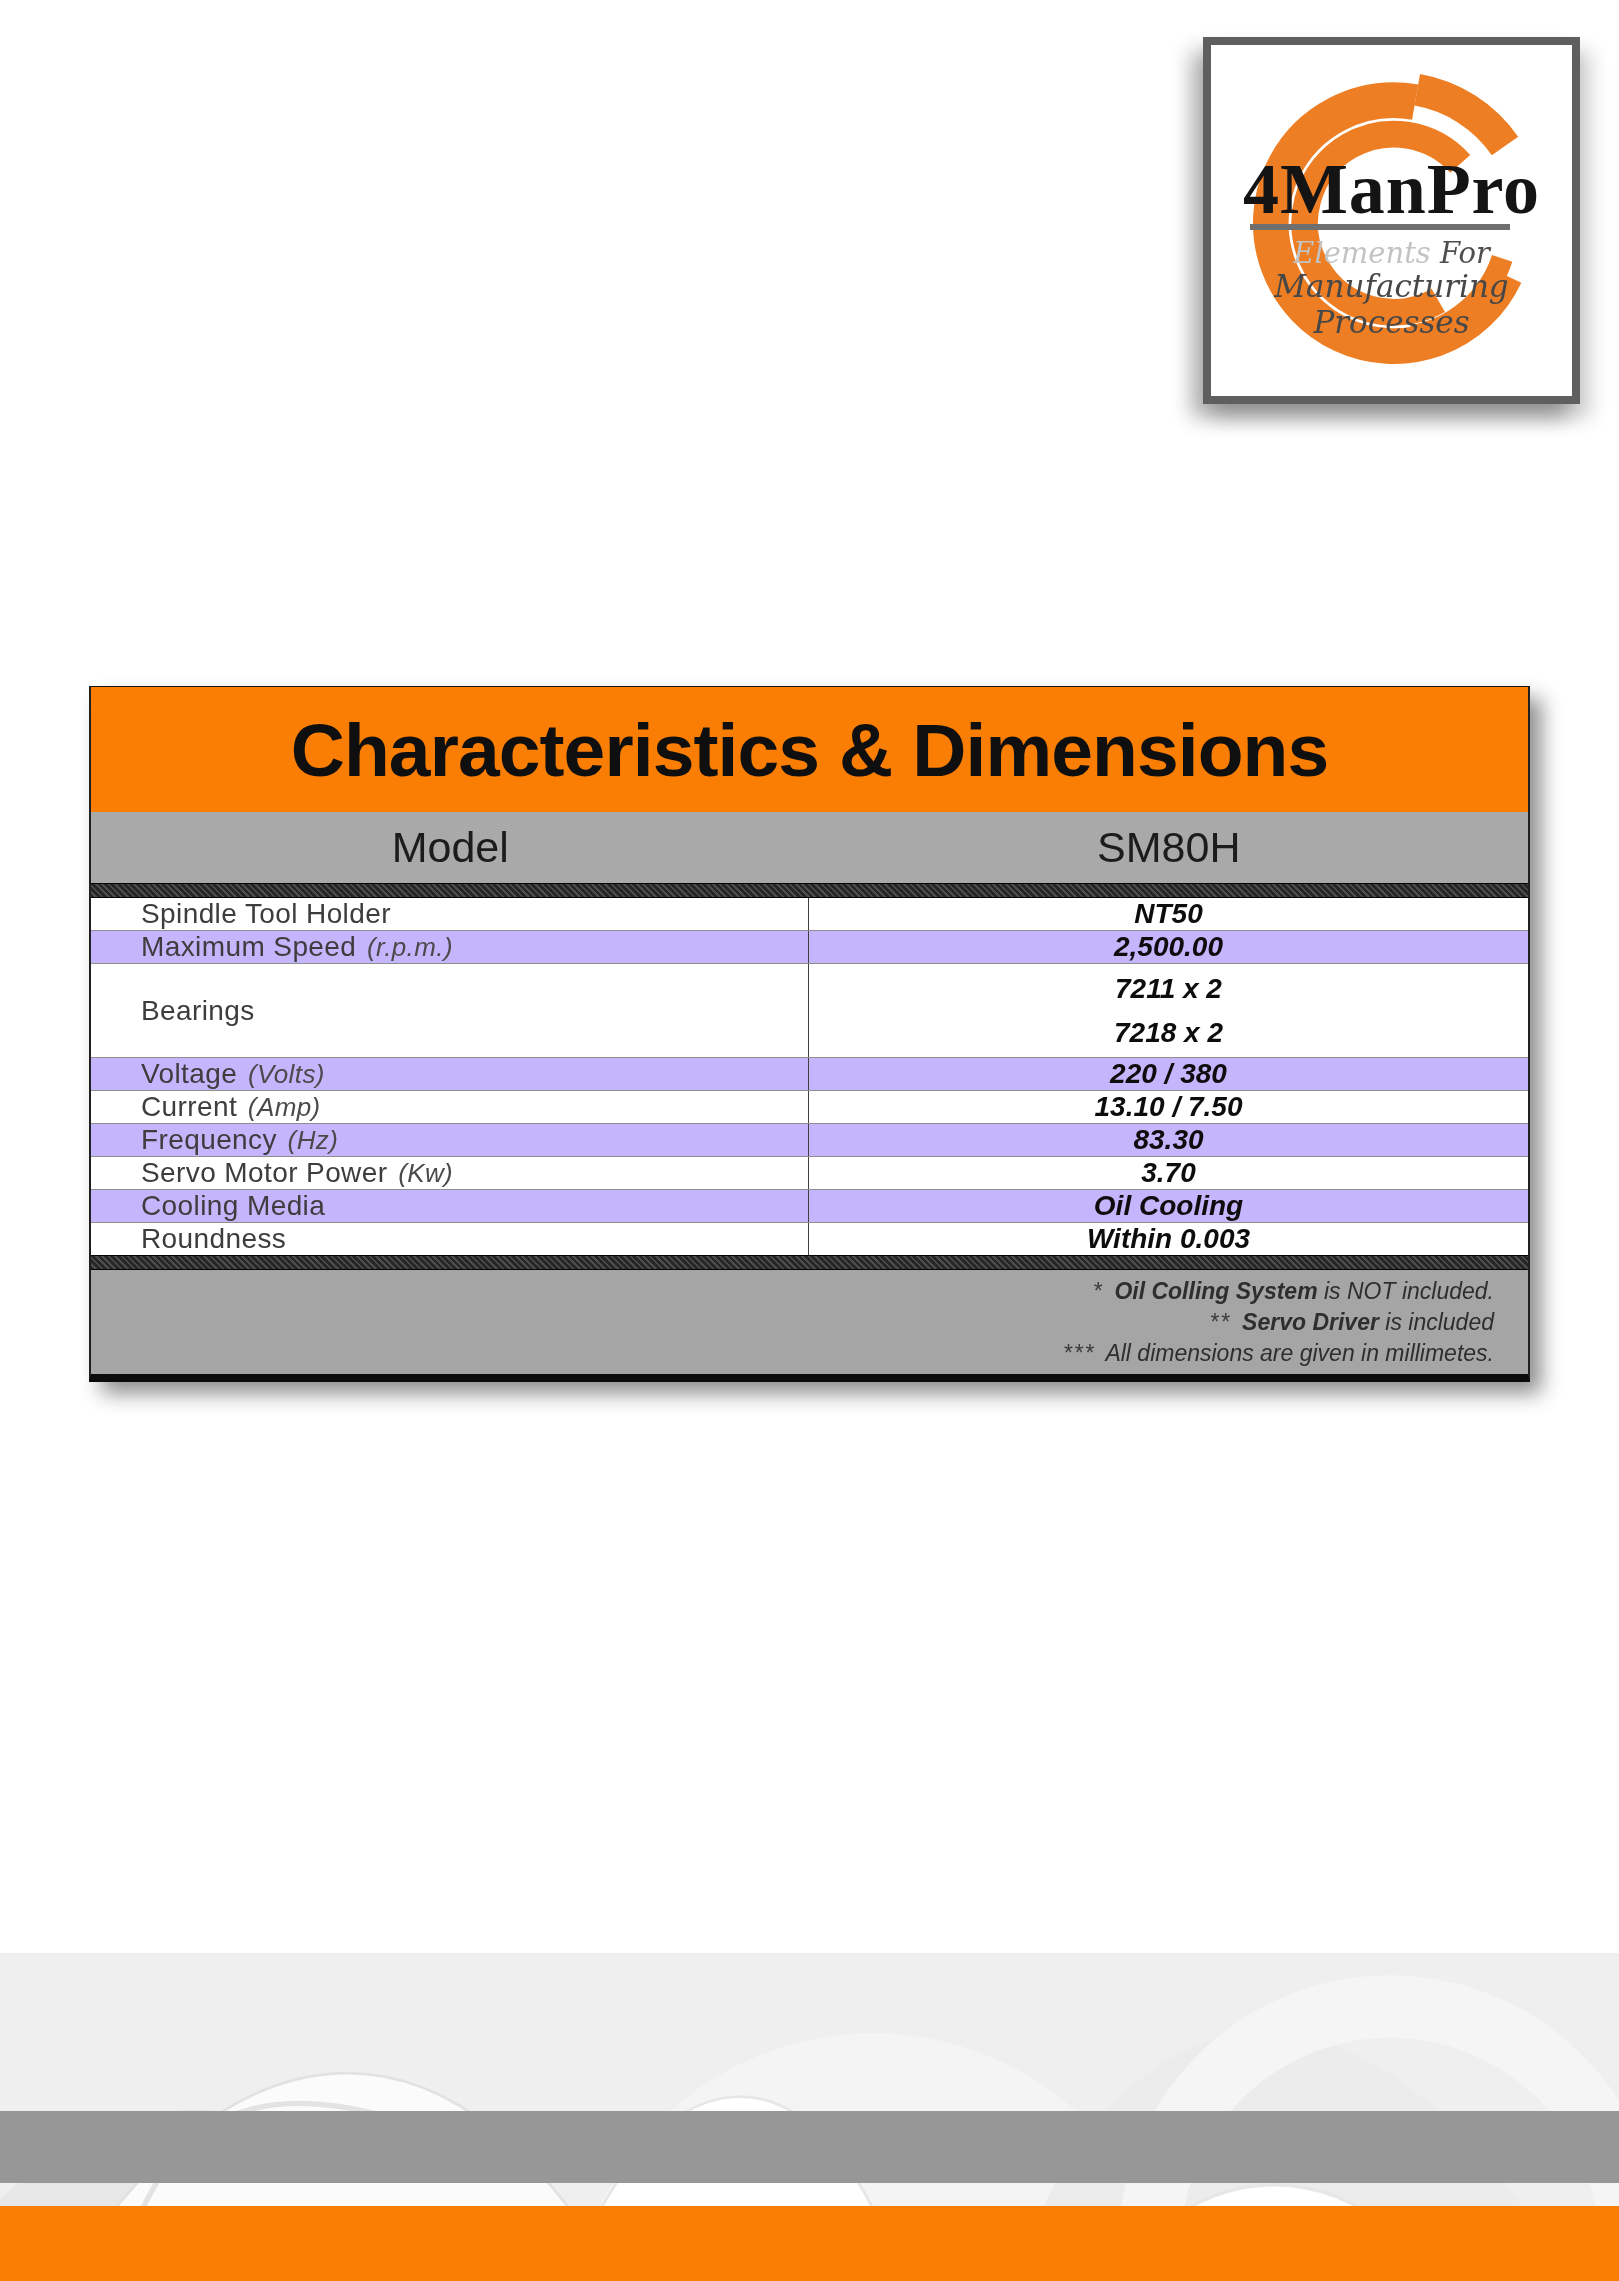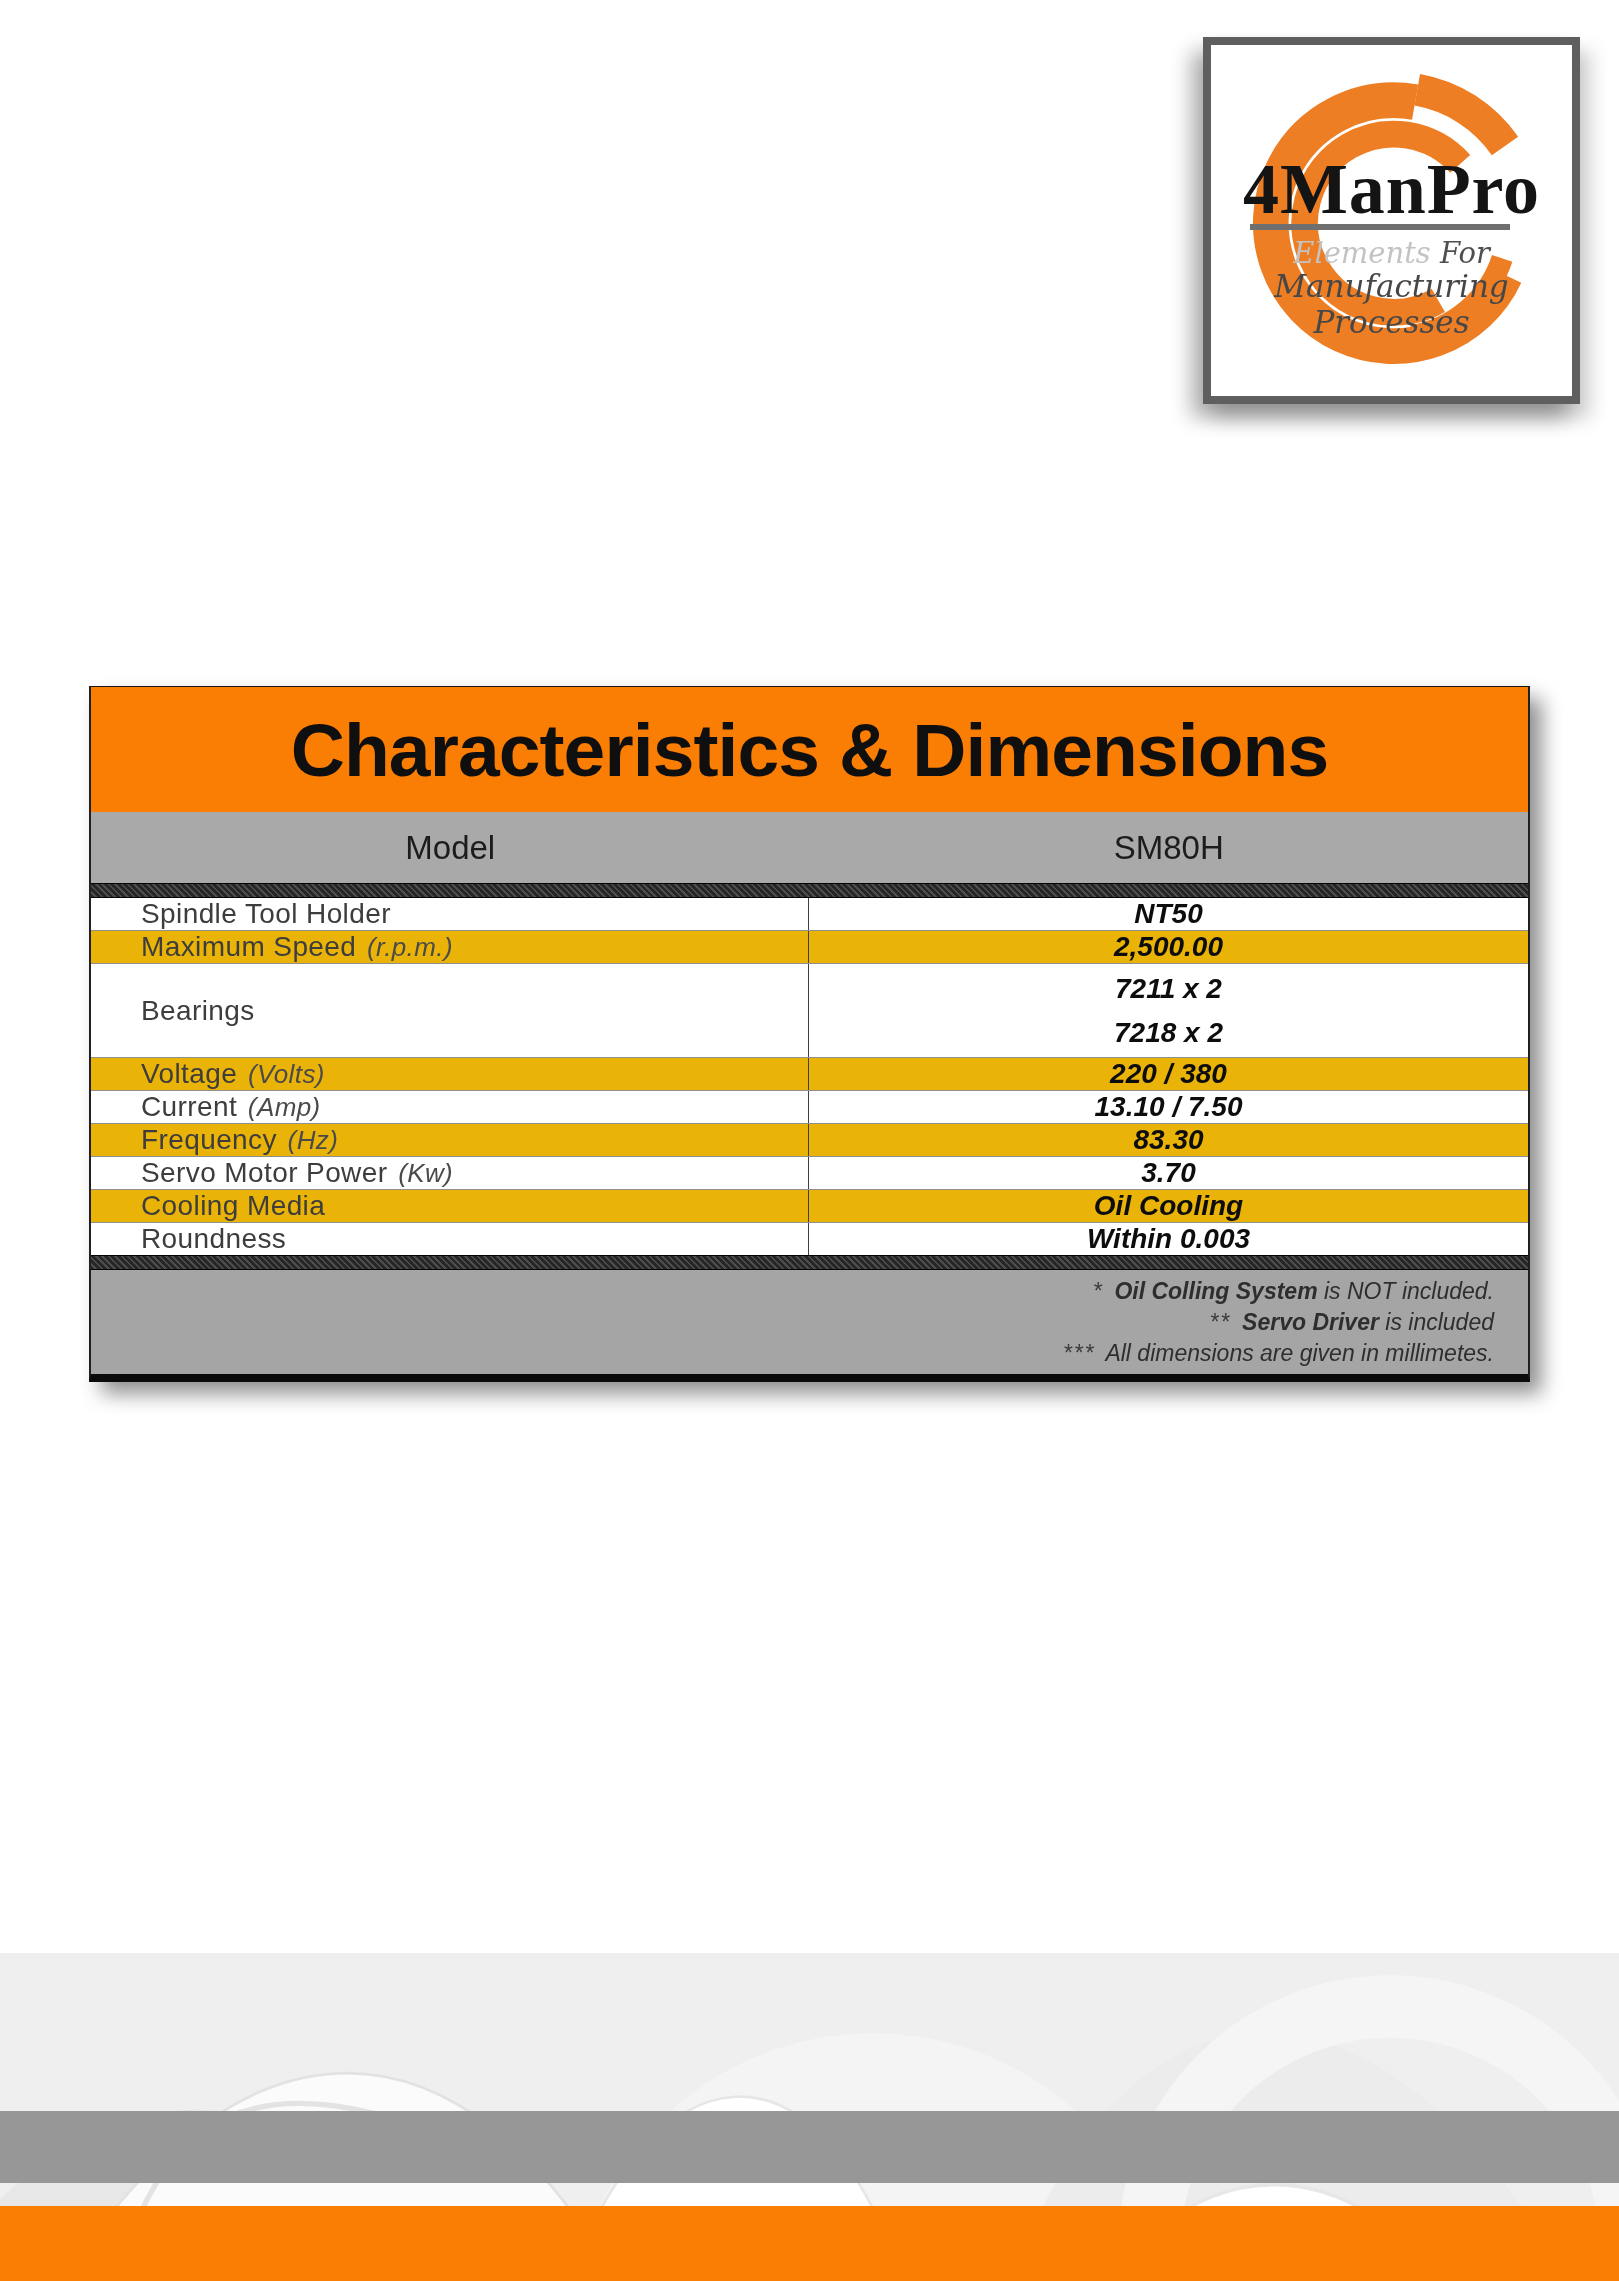--- a/index.html
+++ b/index.html
@@ -49,31 +49,31 @@
   .title-bar{
     height:125px;background:#FB7E04;
     display:flex;align-items:center;justify-content:center;
   }
   .title-bar .t{
     font-size:75px;font-weight:800;color:#0f0f0f;letter-spacing:-0.9px;
   }
   .model-row{height:71px;background:#A9A9A9;display:flex;}
   .model-cell{
     width:50%;display:flex;align-items:center;justify-content:center;
-    font-size:33px;color:#1c1c1c;
+    font-size:43px;color:#1c1c1c;
   }
   .hatch{
     height:15px;box-sizing:border-box;
     border-top:1.8px solid #050505;border-bottom:1.8px solid #050505;
     background:repeating-linear-gradient(45deg,#262626 0 2.7px,#4d4d4d 2.7px 4.5px);
   }
   .rows{background:#fff;}
   .row{display:flex;height:32px;}
   .row.tall{height:93px;}
-  .row.gray{background:#eab308;}
+  .row.gray{background:#c4b5fd;}
   .row.white{background:#ffffff;}
   .row + .row{border-top:1.8px solid #8f8f8f;}
   .cell{display:flex;align-items:center;box-sizing:border-box;}
   .cell.lab{
     width:718px;padding-left:50px;border-right:1.8px solid #3f3f3f;
     font-size:28px;color:#3d3d3d;letter-spacing:0.4px;
   }
   .cell.lab .unit{font-style:italic;margin-left:10.7px;color:#4a4a4a;font-size:26px;}
   .cell.lab .unit:empty{display:none;}
   .cell.val{

